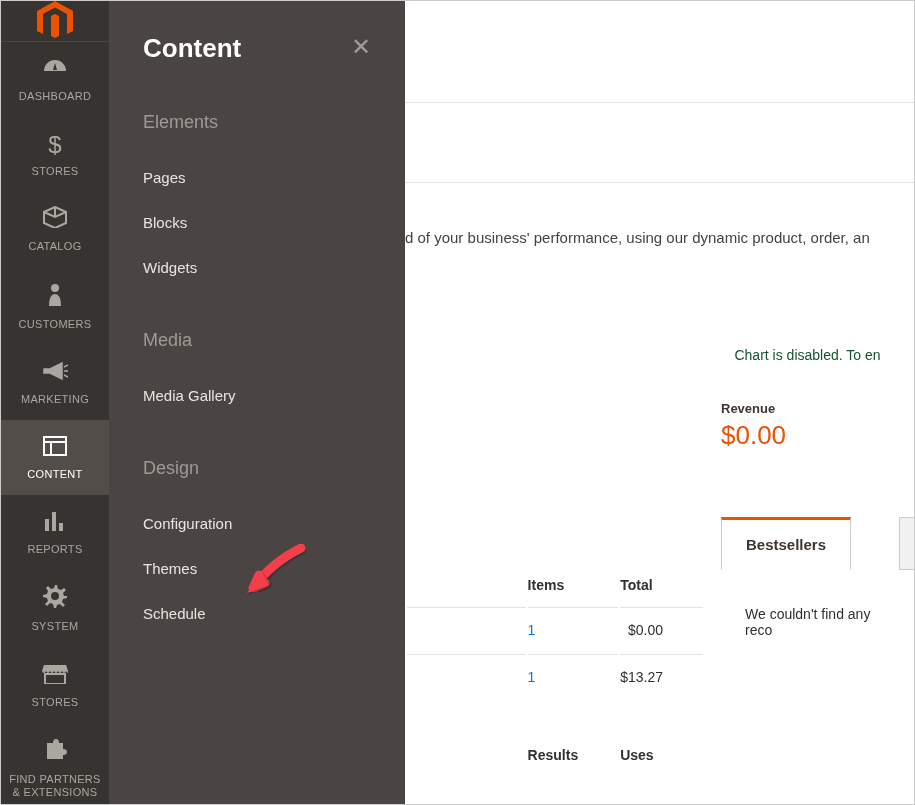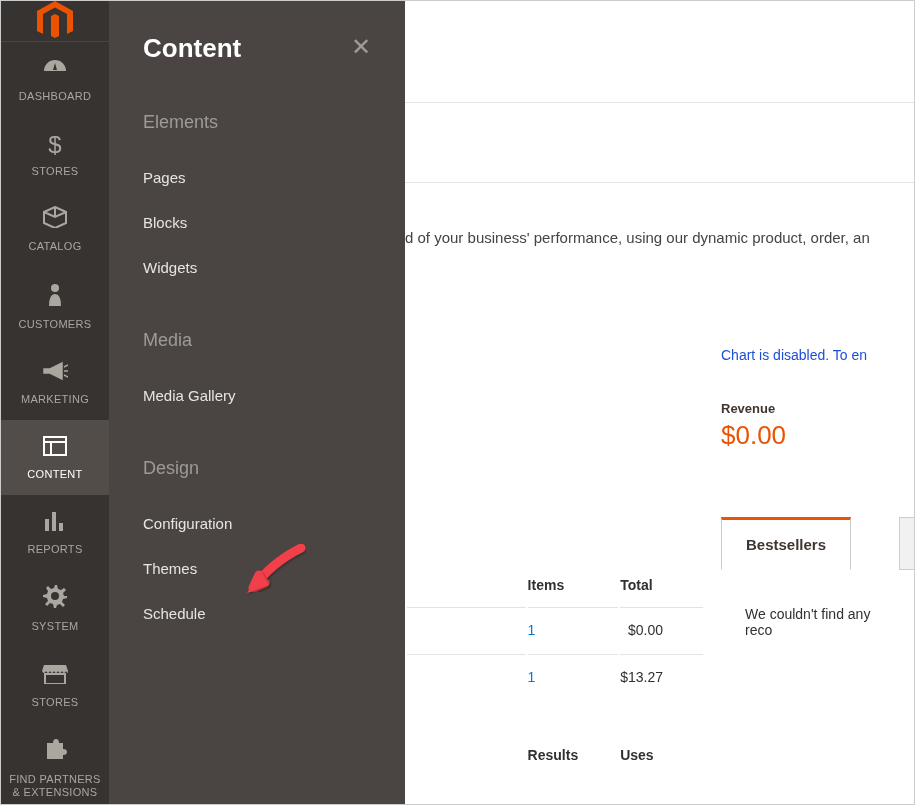--- a/index.html
+++ b/index.html
@@ -17,21 +17,21 @@
 .flyout-title { font-size: 26px; font-weight: 600; color: #fff; }
 .flyout-close { font-size: 24px; color: #9e9a96; cursor: pointer; }
 .flyout-section-title { font-size: 18px; color: #9e9a96; margin-bottom: 22px; margin-top: 40px; font-weight: 400; }
 .flyout-section-title:first-of-type { margin-top: 0; }
 .flyout-link { display: block; font-size: 15px; color: #e8e5e1; padding: 14px 0; cursor: pointer; }
 
 .main { position: absolute; left: 404px; top: 0; right: 0; height: 100%; background: #fff; overflow: hidden; }
 .main-top { height: 102px; border-bottom: 1px solid #e3e3e3; }
 .main-band { height: 80px; border-bottom: 1px solid #e3e3e3; background: #fff; }
 .main-msg { padding: 46px 0 72px 0; color: #444; font-size: 15px; }
-.main-chart-msg { text-align: left; color: #1d4ed8; font-size: 14px; padding-top: 6px; }
+.main-chart-msg { text-align: center; color: #14532d; font-size: 14px; padding-top: 6px; }
 .revenue-label { font-size: 13px; color: #41362f; margin-top: 38px; font-weight: 600; }
 .revenue-value { font-size: 26px; color: #eb5202; font-weight: 400; margin-top: 4px; }
 
 .tabs { display: flex; margin-top: 66px; gap: 48px; }
 .tab { padding: 16px 24px; border: 1px solid #ccc; font-size: 15px; color: #41362f; cursor: pointer; }
 .tab.active { border-top: 3px solid #eb5202; border-bottom: 1px solid #fff; background: #fff; font-weight: 600; }
 .tab.inactive { background: #f1f1f1; }
 .tab-msg { padding: 36px 0 0 24px; font-size: 14px; color: #303030; }
 
 .orders-table { margin-top: 6px; }

